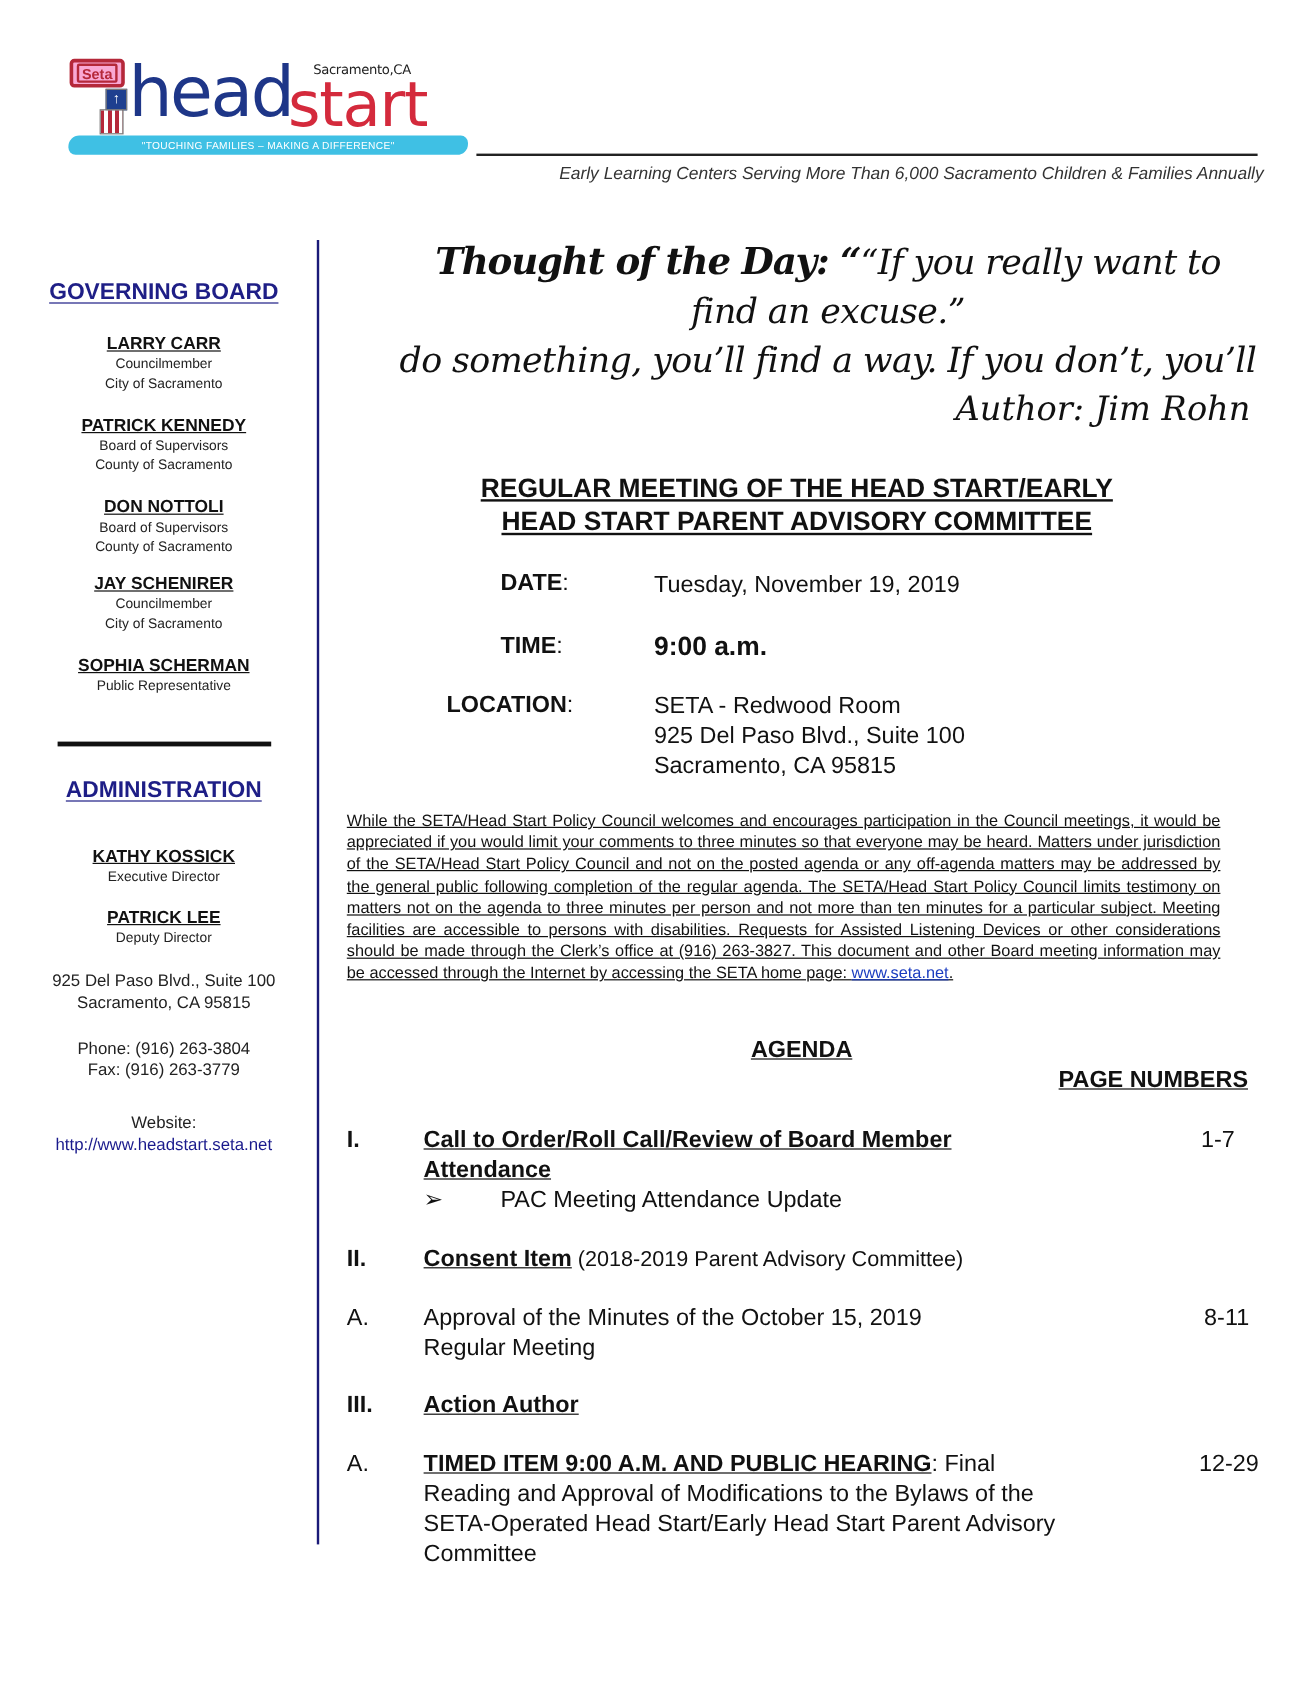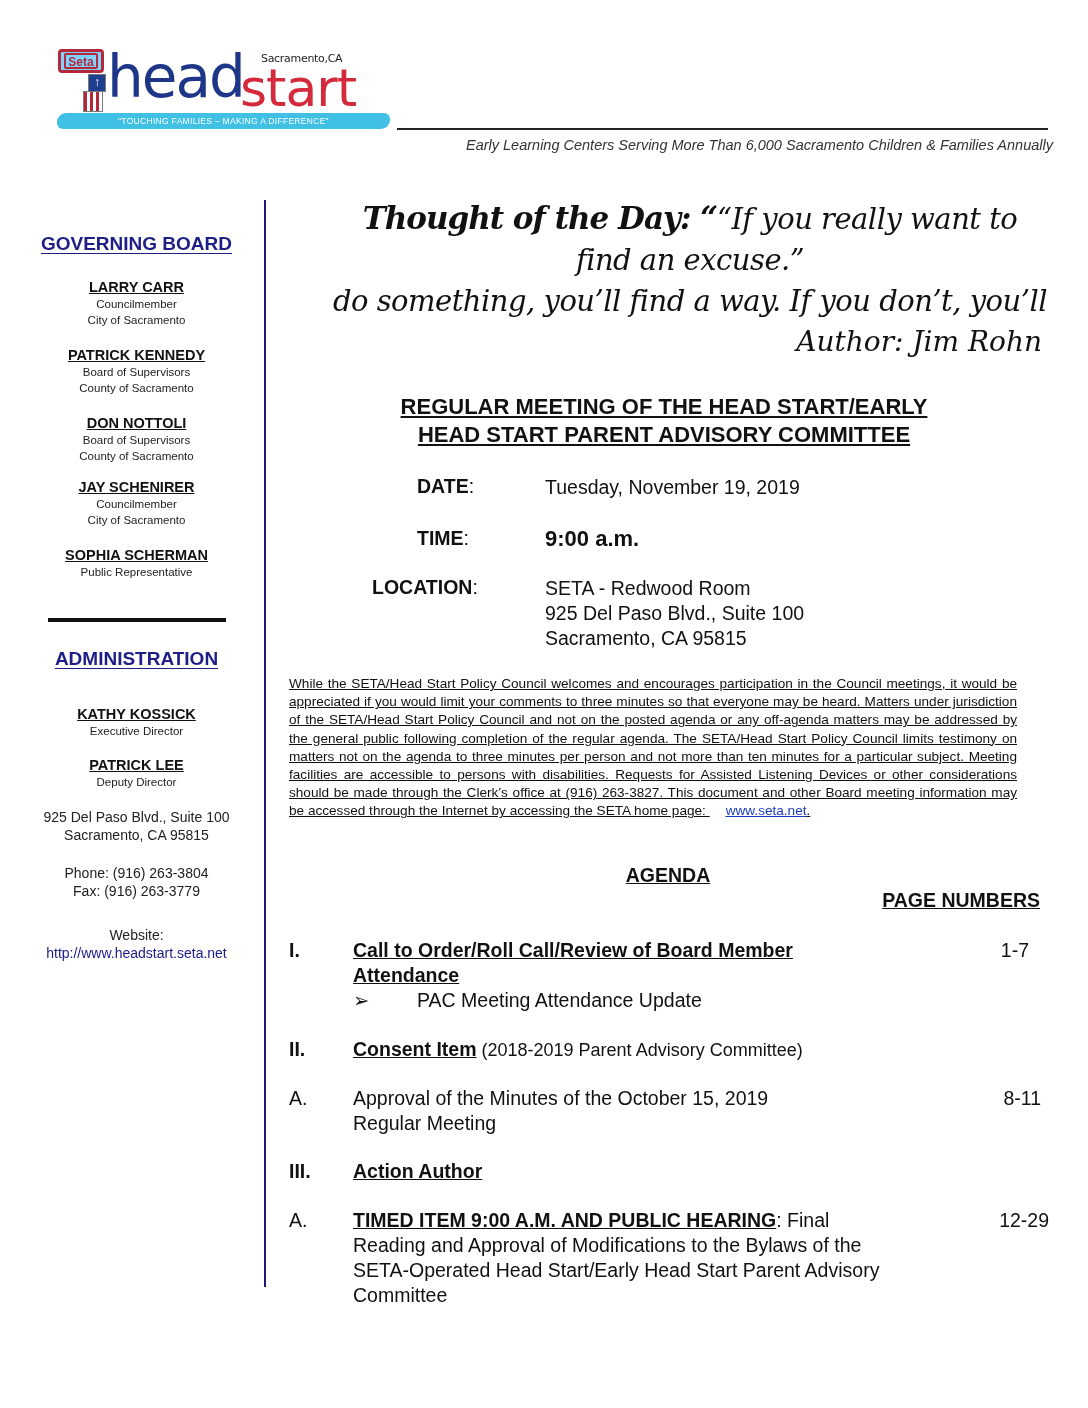--- a/index.html
+++ b/index.html
@@ -1,20 +1,20 @@
 <!DOCTYPE html>
 <html><head>
 <meta charset="utf-8">
 <style>
   html, body { margin: 0; padding: 0; background: #ffffff; }
   body { width: 1088px; height: 1408px; position: relative; overflow: hidden; font-family: "Liberation Sans", sans-serif; color: #111; }
 
   
   .logo { position: absolute; left: 55px; top: 44px; width: 335px; height: 88px; }
-  .logo-seta { position: absolute; left: 3px; top: 5px; width: 46px; height: 24px; border: 3px solid #b5283a; border-radius: 4px; background: #7dd3fc; box-sizing: border-box; }
+  .logo-seta { position: absolute; left: 3px; top: 5px; width: 46px; height: 24px; border: 3px solid #b5283a; border-radius: 4px; background: #f9a8d4; box-sizing: border-box; }
   .logo-seta span { position: absolute; left: 3px; top: 1px; width: 34px; height: 16px; border: 2px solid #b5283a; border-radius: 2px; color: #b5283a; font-weight: bold; font-size: 12px; line-height: 14px; text-align: center; box-sizing: border-box; }
   .logo-blocks { position: absolute; left: 28px; top: 30px; width: 22px; height: 38px; }
   .block-top { position: absolute; left: 5px; top: 0; width: 16px; height: 16px; background: #1e3f8f; border: 1px solid #7a7a7a; color: #fff; font-size: 12px; line-height: 14px; text-align: center; font-weight: bold; }
   .block-bot { position: absolute; left: 0; top: 17px; width: 18px; height: 19px; border: 1px solid #7a7a7a; background: repeating-linear-gradient(90deg, #b5283a 0 3px, #fff 3px 6px); }
   .logo-head { position: absolute; left: 52px; top: 0; font-family: "DejaVu Sans", sans-serif; font-size: 58px; line-height: 66px; color: #1e3688; letter-spacing: -2px; }
   .logo-sac { position: absolute; left: 189px; top: 8px; font-size: 11px; color: #222; font-family: "DejaVu Sans", sans-serif; letter-spacing: -0.3px; margin-left: 17px; }
   .logo-start { position: absolute; left: 185px; top: 14px; font-family: "DejaVu Sans", sans-serif; font-size: 52px; line-height: 60px; color: #d42a3c; letter-spacing: -1px; }
   .logo-banner { position: absolute; left: 2px; top: 69px; width: 333px; height: 16px; background: #3fc0e4; border-radius: 9px 6px 9px 6px; color: #fff; font-size: 8.5px; line-height: 16px; text-align: center; letter-spacing: 0.3px; }
 
   .header-rule { position: absolute; left: 397px; top: 128px; width: 651px; height: 2px; background: #222; }
@@ -40,21 +40,21 @@
 
   
   .meeting-title { position: absolute; left: 290px; top: 393px; width: 748px; text-align: center; font-weight: bold; font-size: 22px; line-height: 28px; text-decoration: underline; text-underline-offset: 2px; }
   .info-row { position: absolute; font-size: 19.5px; }
   .info-label { position: absolute; font-weight: bold; white-space: nowrap; }
   .info-label .colon { font-weight: normal; }
   .info-value { position: absolute; left: 545px; white-space: nowrap; line-height: 25px; }
   .time-value { font-weight: bold; font-size: 22px; }
 
   .notice { position: absolute; left: 289px; top: 675px; width: 728px; font-size: 13.6px; line-height: 18.2px; text-align: justify; text-decoration: underline; color: #111; }
-  .notice a { color: #1a3cc0; text-decoration: underline; margin-left: 16px; }
+  .notice a { color: #1a3cc0; text-decoration: underline; }
 
   
   .agenda-title { position: absolute; left: 290px; top: 864px; width: 756px; text-align: center; font-weight: bold; font-size: 19.5px; text-decoration: underline; }
   .page-numbers { position: absolute; left: 860px; top: 889px; width: 180px; text-align: right; font-weight: bold; font-size: 19.5px; text-decoration: underline; white-space: nowrap; }
 
   .ag { position: absolute; left: 289px; width: 760px; font-size: 19.5px; line-height: 25px; }
   .ag-num { position: absolute; left: 0; top: 0; }
   .ag-num.bold { font-weight: bold; }
   .ag-body { position: absolute; left: 64px; top: 0; width: 540px; }
   .ag-page { position: absolute; right: 0; top: 0; text-align: right; }

